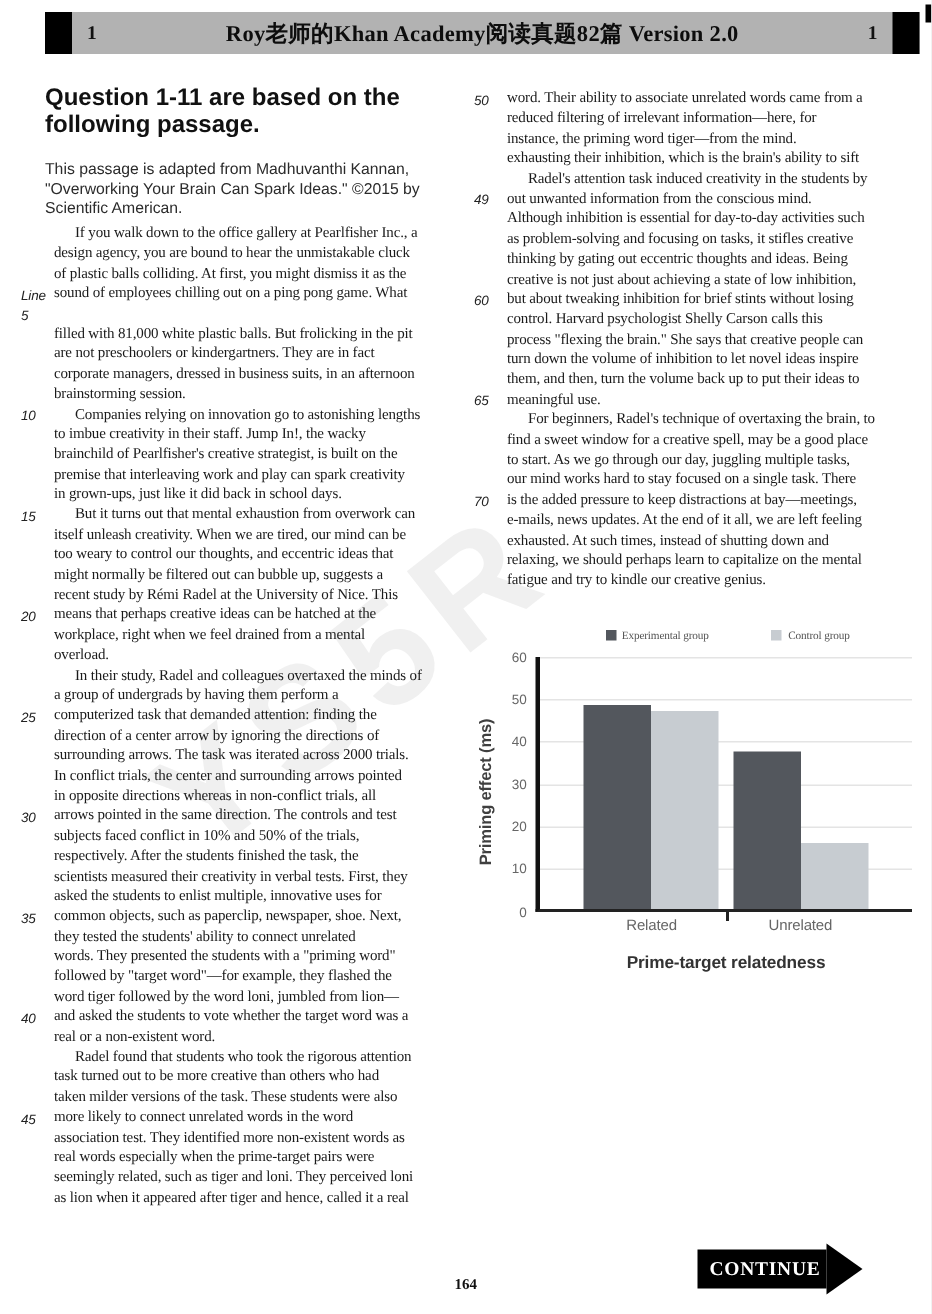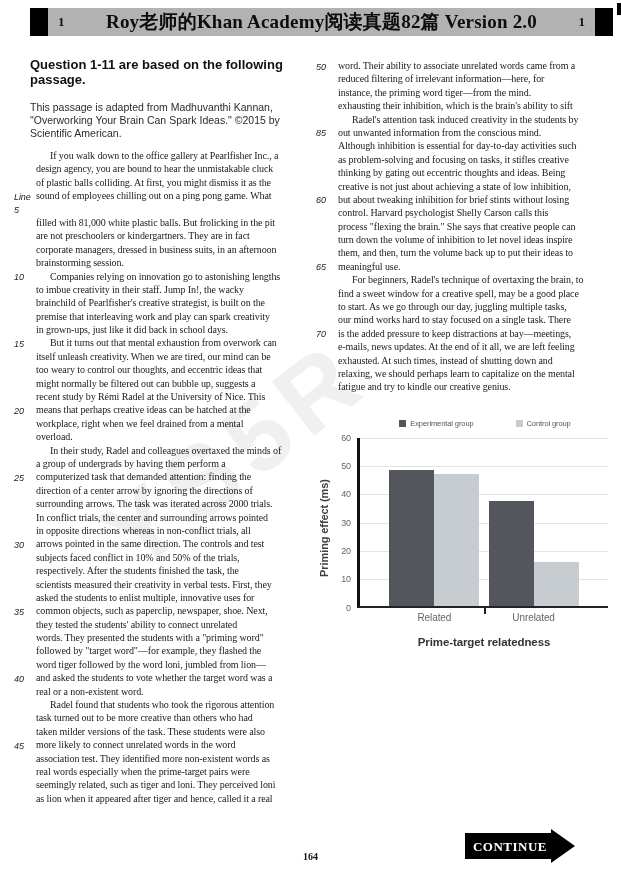--- a/index.html
+++ b/index.html
@@ -5,51 +5,51 @@
   * { margin:0; padding:0; box-sizing:border-box; }
   html,body { background:#e8e8e8; }
   .page { position:relative; width:621px; height:876px; background:#ffffff; overflow:hidden;
           font-family:"Liberation Serif", serif; color:#1a1a1a; margin:0 auto; }
 
   
   .header-bar { position:absolute; top:8px; left:30px; width:583px; height:28px;
                 background:#b2b2b2; display:flex; align-items:center; }
   .corner-block { width:18px; height:28px; background:#000; flex:0 0 auto; }
   .hdr-num { font-weight:bold; font-size:13px; padding:0 10px; color:#111; }
-  .hdr-title { flex:1; text-align:center; font-weight:bold; font-size:19px; color:#0d0d0d;
+  .hdr-title { flex:1; text-align:center; font-weight:bold; font-size:15px; color:#0d0d0d;
                font-family:"Liberation Serif", serif; letter-spacing:0.2px; }
   .edge-mark { position:absolute; right:0; top:3px; width:4px; height:12px; background:#000; }
 
   
   .watermark { position:absolute; left:60px; top:330px; width:520px; z-index:0;
                transform:rotate(-38deg); transform-origin:center;
                font-family:"Liberation Sans", sans-serif; font-weight:bold;
                font-size:100px; letter-spacing:10px; color:rgba(185,185,185,0.22);
                pointer-events:none; }
 
   
   .intro { position:absolute; left:30px; top:57px; width:284px; z-index:1;
            font-family:"Liberation Sans", sans-serif; }
-  .q-heading { font-weight:bold; font-size:13px; color:#111; margin-bottom:14px; }
+  .q-heading { font-weight:bold; font-size:16px; color:#111; margin-bottom:14px; }
   .source-line { font-size:10.5px; line-height:13px; color:#2b2b2b; }
 
   
   .pcol { position:absolute; z-index:1; font-size:10px; letter-spacing:-0.1px; }
   .pcol-left  { left:14px; top:150px; width:298px; }
   .pcol-right { left:316px; top:60px;  width:300px; }
   .pline { display:flex; height:13.4px; align-items:flex-start; }
   .lm { width:22px; flex:0 0 22px; font-family:"Liberation Sans", sans-serif;
         font-style:italic; font-size:9px; color:#222; padding-top:1.5px; }
   .lt { white-space:nowrap; }
   .ind { padding-left:14px; }
 
   
   .chart { margin-top:24px; width:292px; font-family:"Liberation Sans", sans-serif; }
   .legend { display:flex; justify-content:center; gap:42px; margin-left:46px; margin-bottom:10px; }
-  .legend-item { display:flex; align-items:center; gap:4px; font-size:7.5px; color:#555; }
+  .legend-item { display:flex; align-items:center; gap:4px; font-size:7.5px; color:#555;font-family:Liberation Serif, serif; }
   .legend-swatch { width:7px; height:7px; display:inline-block; }
   .chart-body { display:flex; align-items:stretch; }
   .ylabel { width:15px; position:relative; }
   .ylabel span { position:absolute; left:-62px; top:84px; transform:rotate(-90deg);
                  transform-origin:center; font-weight:bold; font-size:11px; color:#3f3f3f;
                  white-space:nowrap; width:140px; text-align:center; display:block; }
   .ytick-gutter { width:26px; position:relative; }
   .ytick { position:absolute; right:6px; font-size:9px; color:#666; }
   .plot-box { position:relative; flex:1; height:170px; border-left:3px solid #111;
               border-bottom:2px solid #222; }
@@ -314,21 +314,21 @@
       </div>
       <div class="pline">
         <span class="lm"></span>
         <span class="lt">exhausting their inhibition, which is the brain's ability to sift</span>
       </div>
       <div class="pline">
         <span class="lm"></span>
         <span class="lt ind">Radel's attention task induced creativity in the students by</span>
       </div>
       <div class="pline">
-        <span class="lm">85</span>
+        <span class="lm">49</span>
         <span class="lt">out unwanted information from the conscious mind.</span>
       </div>
       <div class="pline">
         <span class="lm"></span>
         <span class="lt">Although inhibition is essential for day-to-day activities such</span>
       </div>
       <div class="pline">
         <span class="lm"></span>
         <span class="lt">as problem-solving and focusing on tasks, it stifles creative</span>
       </div>

